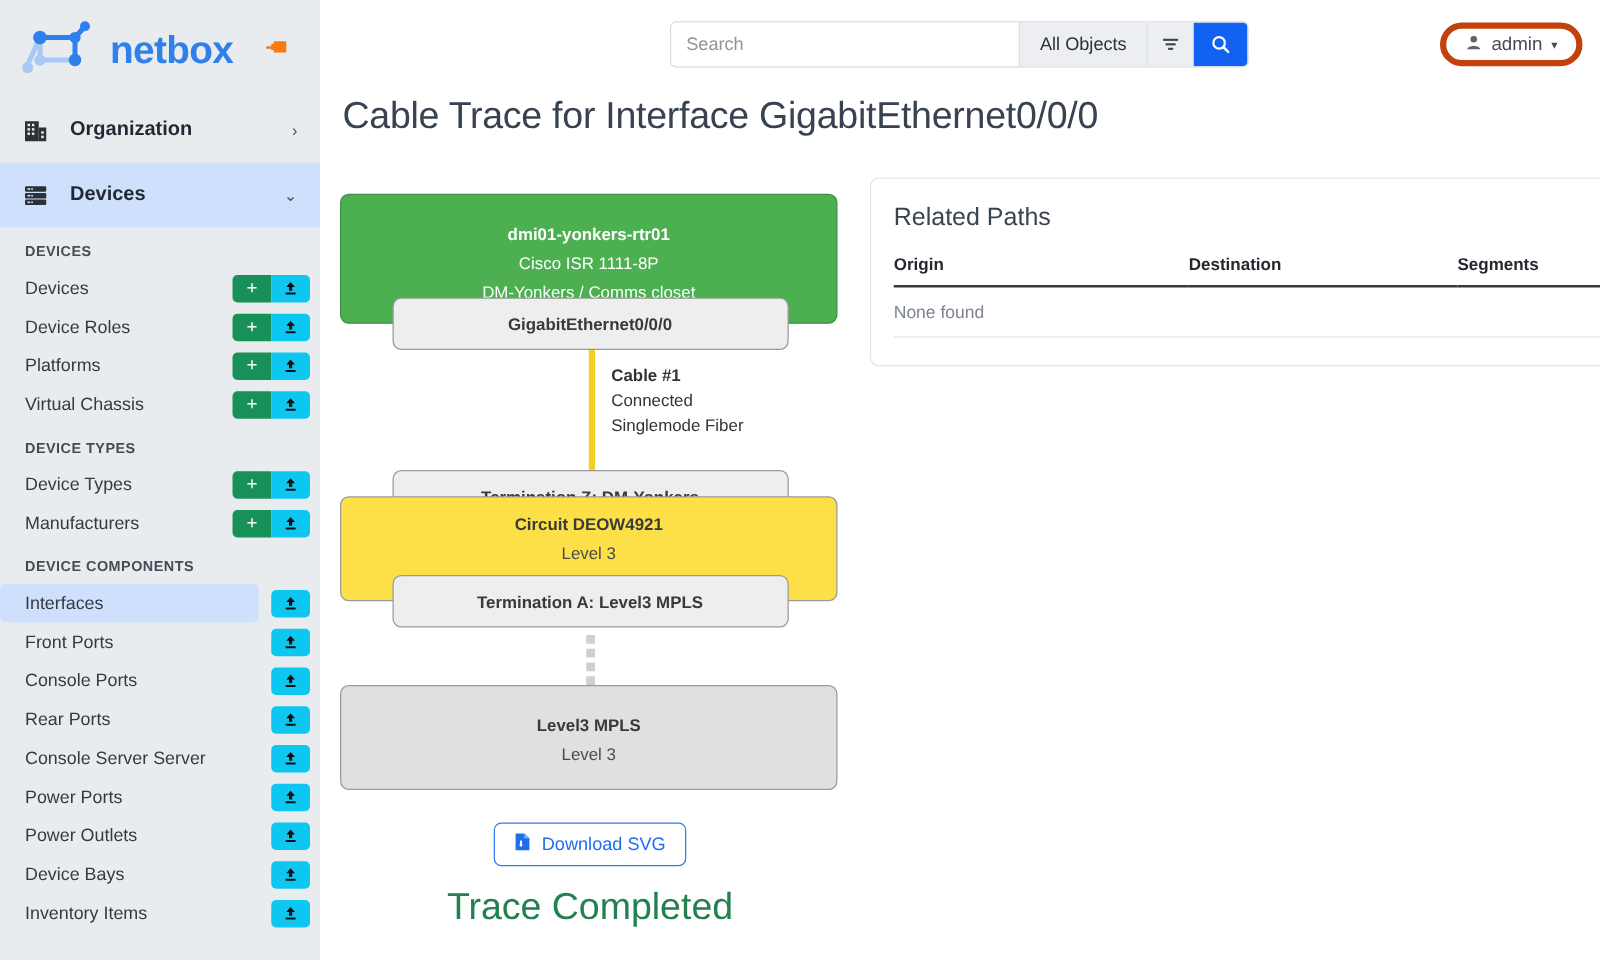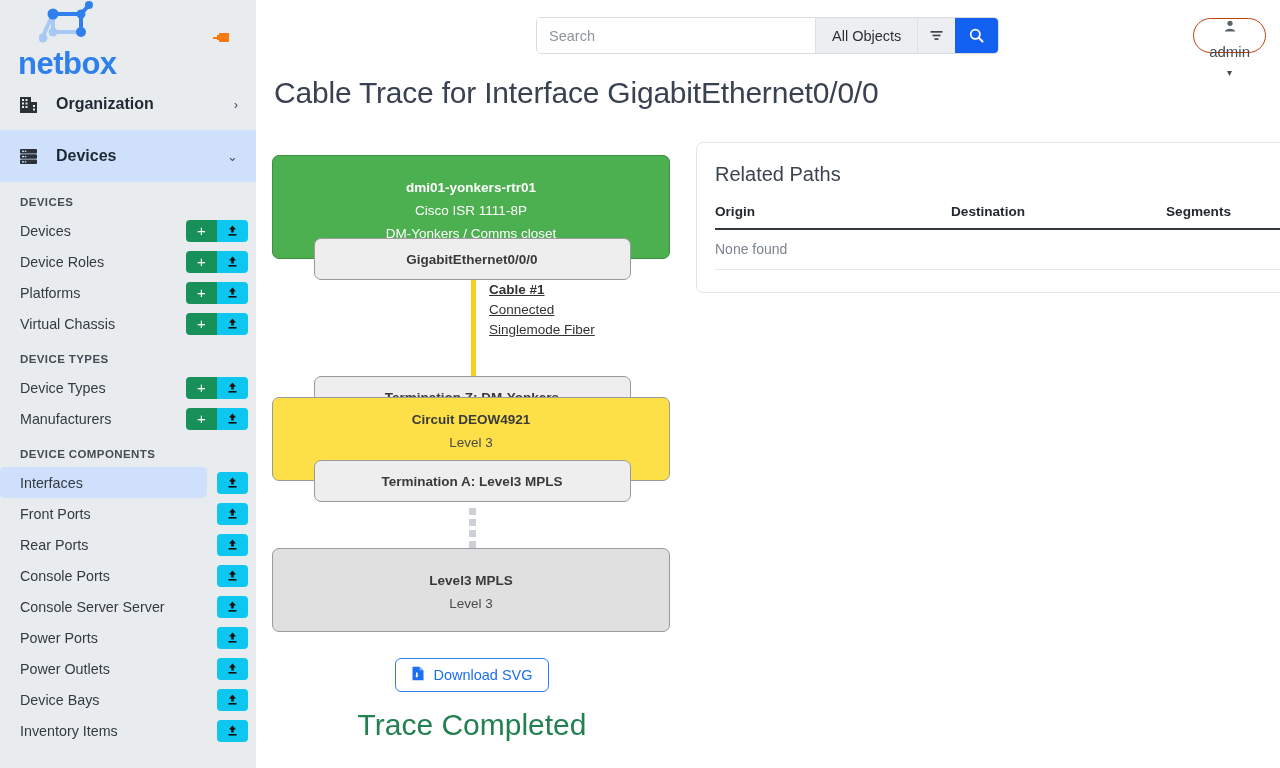--- a/index.html
+++ b/index.html
@@ -19,21 +19,21 @@
     width: 256px; height: 768px;
     background: #e9ecef;
     overflow: hidden;
   }
   .brand {
     height: 78px;
     display: flex; align-items: center;
     padding: 0 14px 0 18px;
     position: relative;
   }
-  .brand-logo { display: flex; align-items: center; gap: 2px; flex-direction: column; }
+  .brand-logo { display: flex; align-items: center; gap: 14px; }
   .brand-mark { width: 56px; height: 46px; flex: 0 0 auto; }
   .brand-word {
     font-size: 31px; font-weight: 700; color: #2f80ed;
     letter-spacing: -0.5px; line-height: 1;
   }
   .pin-icon { position: absolute; right: 24px; top: 30px; }
 
   .nav-group {
     display: flex; align-items: center;
     height: 52px; padding: 0 18px;
@@ -116,24 +116,23 @@
     border-left: 1px solid #dcdfe3; cursor: pointer;
   }
   .search-go {
     display: flex; align-items: center; justify-content: center;
     width: 43px; background: #1361f0; cursor: pointer;
   }
   .user-btn {
     position: absolute; right: 14px; top: 18px;
     display: flex; align-items: center; gap: 7px;
     height: 35px; padding: 0 15px;
-    border: 1px solid #c2410c; border-radius: 18px;
+    border: 5px solid #c2410c; border-radius: 18px;
     font-size: 15px; color: #434b54; cursor: pointer;
     background: #fff;
-    flex-direction: column;
   }
 
   
   #main { position: absolute; left: 256px; top: 70px; width: 1024px; height: 698px; }
   .page-title {
     font-size: 30px; font-weight: 400; color: #384250;
     padding: 6px 0 0 18px; letter-spacing: -0.2px;
   }
 
   
@@ -179,24 +178,23 @@
   .overlap-up { margin-top: -21px; position: relative; z-index: 3; }
 
   .cable-seg {
     position: relative; height: 96px;
   }
   .cable-line {
     position: absolute; left: 199px; top: 0;
     width: 5px; height: 96px; background: #f2d024;
   }
   .cable-info {
-    position: absolute; left: 217px; top: 0;
+    position: absolute; left: 217px; top: 11px;
     text-align: left; font-size: 13.5px; color: #333;
     line-height: 20px;
-    text-decoration: underline;
   }
   .cable-info .ci1 { font-weight: 700; }
 
   .dots-seg { position: relative; height: 46px; }
   .dot {
     position: absolute; left: 197px;
     width: 7px; height: 7px; background: #ccd1d8;
   }
 
   .dl-wrap { text-align: center; margin-top: 26px; }
@@ -400,32 +398,32 @@
     <span class="btns">
       <span class="btn-imp solo">
         <svg width="13" height="13" viewBox="0 0 13 13">
             <path d="M6.5 1.5 L10 5.5 H7.8 V8.5 H5.2 V5.5 H3 Z" fill="#111"></path>
             <rect x="2.5" y="10" width="8" height="1.6" fill="#111"></rect>
           </svg>
       </span>
     </span>
   </div>
   <div class="nav-row">
+    <span class="nr-label">Console Ports</span>
+    <span class="btns">
+      <span class="btn-imp solo">
+        <svg width="13" height="13" viewBox="0 0 13 13">
+            <path d="M6.5 1.5 L10 5.5 H7.8 V8.5 H5.2 V5.5 H3 Z" fill="#111"></path>
+            <rect x="2.5" y="10" width="8" height="1.6" fill="#111"></rect>
+          </svg>
+      </span>
+    </span>
+  </div>
+  <div class="nav-row">
     <span class="nr-label">Rear Ports</span>
-    <span class="btns">
-      <span class="btn-imp solo">
-        <svg width="13" height="13" viewBox="0 0 13 13">
-            <path d="M6.5 1.5 L10 5.5 H7.8 V8.5 H5.2 V5.5 H3 Z" fill="#111"></path>
-            <rect x="2.5" y="10" width="8" height="1.6" fill="#111"></rect>
-          </svg>
-      </span>
-    </span>
-  </div>
-  <div class="nav-row">
-    <span class="nr-label">Console Ports</span>
     <span class="btns">
       <span class="btn-imp solo">
         <svg width="13" height="13" viewBox="0 0 13 13">
             <path d="M6.5 1.5 L10 5.5 H7.8 V8.5 H5.2 V5.5 H3 Z" fill="#111"></path>
             <rect x="2.5" y="10" width="8" height="1.6" fill="#111"></rect>
           </svg>
       </span>
     </span>
   </div>
   <div class="nav-row">

